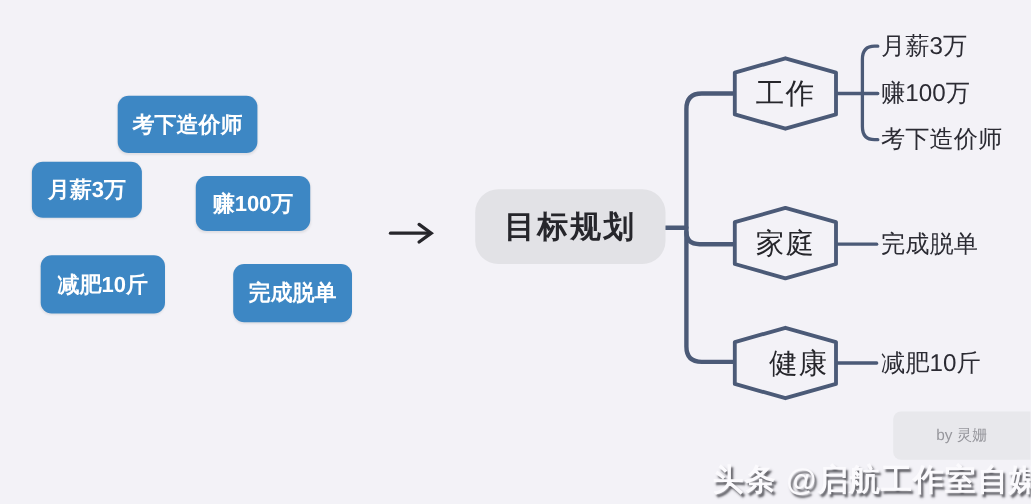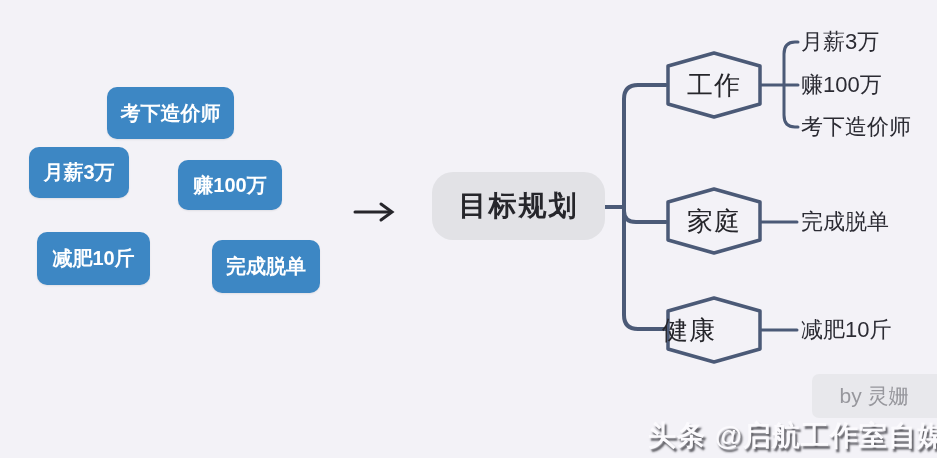--- a/index.html
+++ b/index.html
@@ -50,21 +50,21 @@
     position:absolute;
     width:92px; height:64px;
     display:flex; align-items:center; justify-content:center;
     color:#26262b;
     font-size:26px;
     letter-spacing:1px;
     white-space:nowrap;
   }
   #hx1 { left:668px; top:53px;  }
   #hx2 { left:668px; top:189px; }
-  #hx3 { left:643px; top:298px; }
+  #hx3 { left:680px; top:298px; }
 
   .branch-label {
     position:absolute;
     left:801px;
     color:#2b2b33;
     font-size:22px;
     line-height:26px;
     white-space:nowrap;
   }
   #bl1 { top:29px;  }
@@ -72,21 +72,21 @@
   #bl3 { top:114px; }
   #bl4 { top:209px; }
   #bl5 { top:317px; }
 
   .credit-badge {
     position:absolute;
     left:812px; top:374px; width:125px; height:44px;
     background:#e8e8ec;
     border-radius:7px 0 0 7px;
     color:#97979d;
-    font-size:21px;
+    font-size:14px;
     display:flex; align-items:center; justify-content:center;
     white-space:nowrap;
   }
   .watermark {
     position:absolute;
     left:648px; top:417px;
     color:#fbfafd;
     font-size:28px;
     font-weight:bold;
     letter-spacing:1px;

